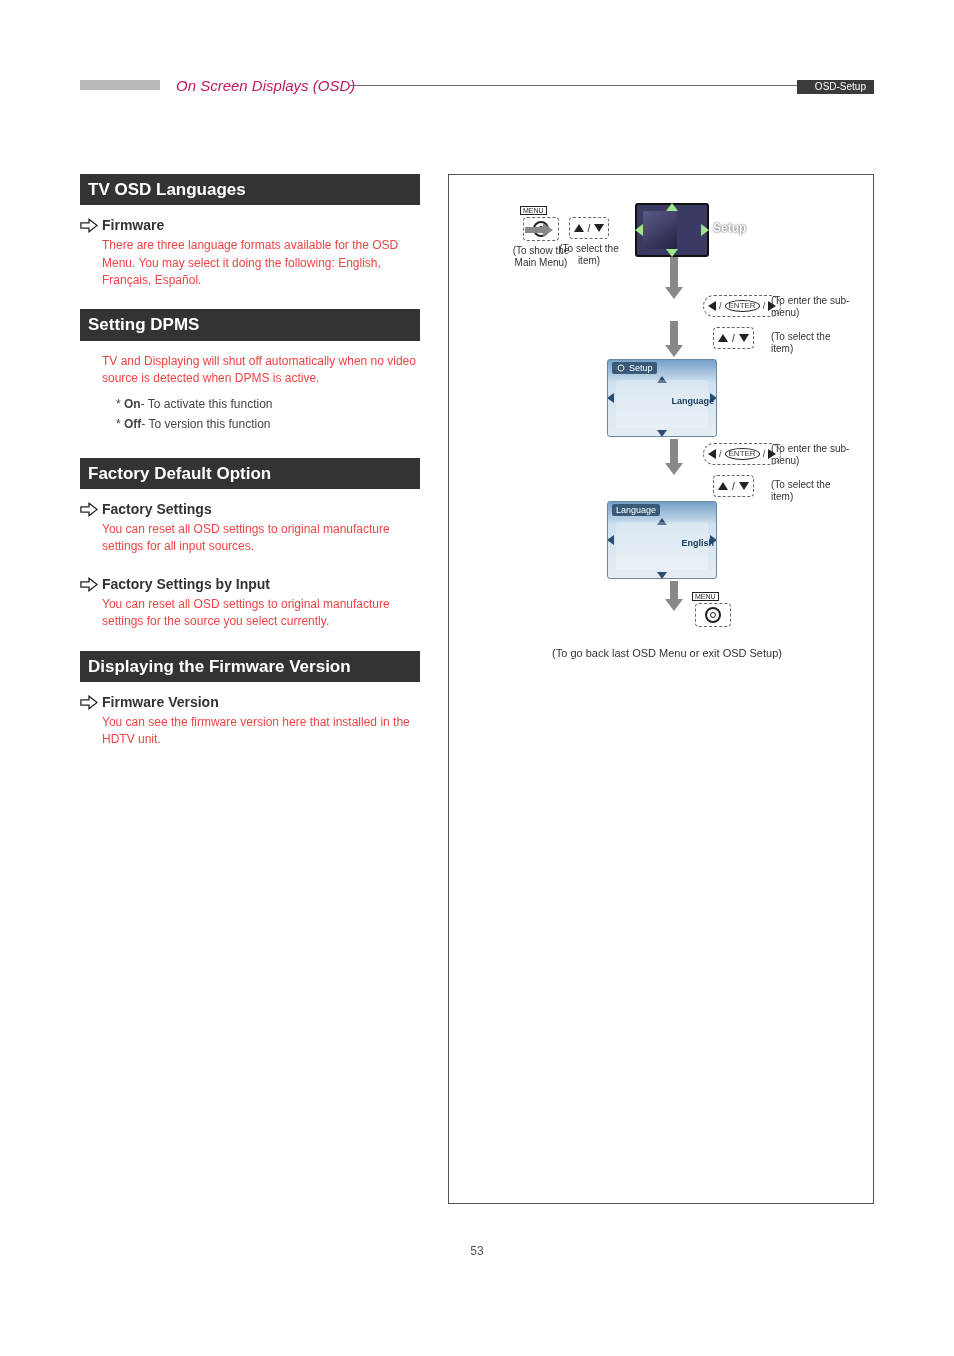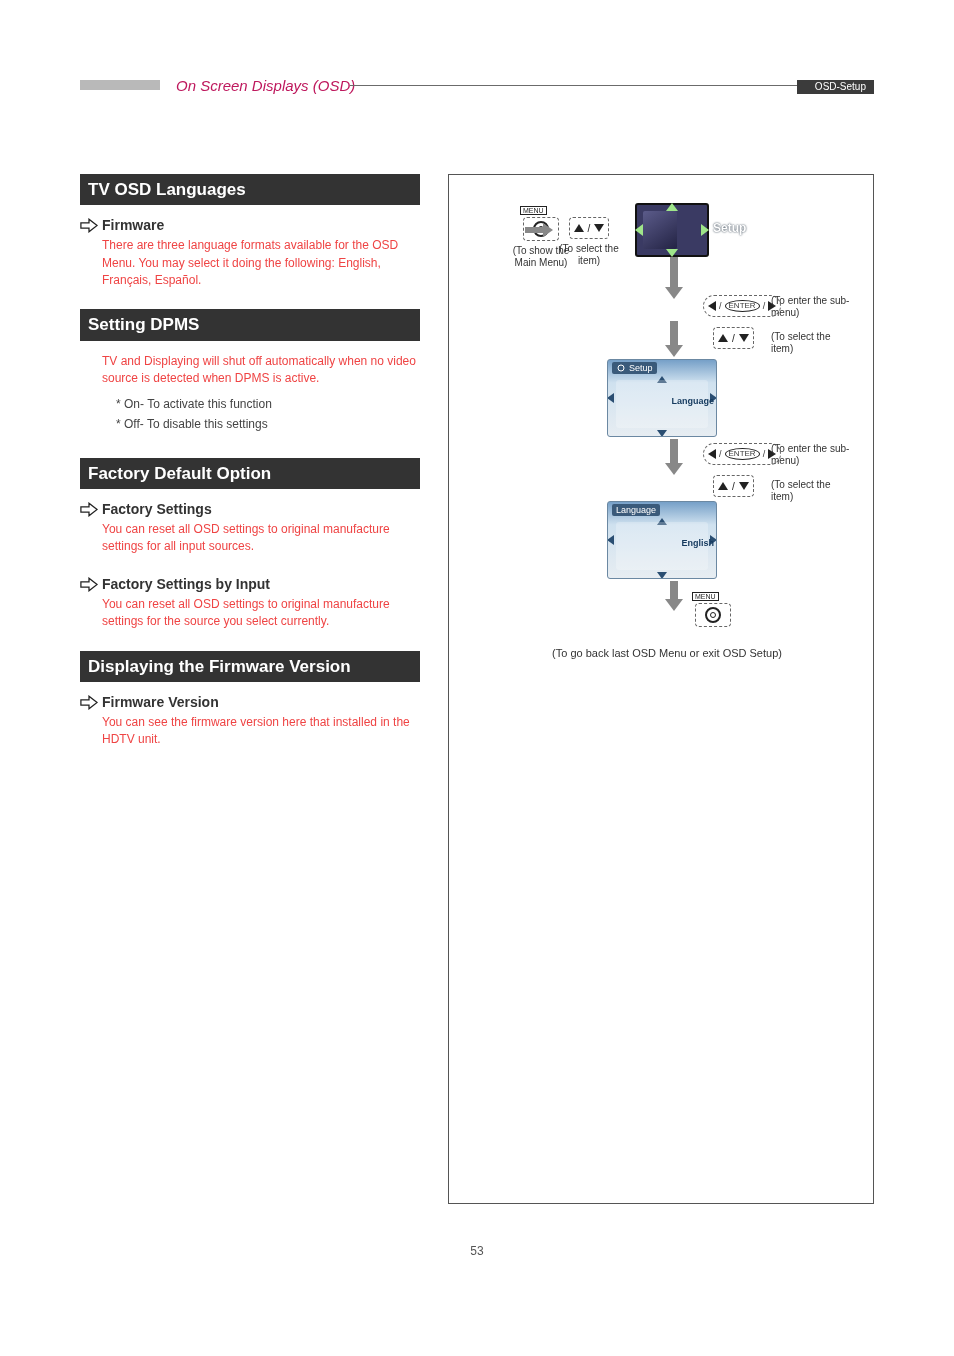--- a/index.html
+++ b/index.html
@@ -100,21 +100,21 @@
     margin-bottom: 20px;
   }
   .bullet-list {
     font-size: 12px;
     line-height: 1.6;
     color: #444;
     padding-left: 36px;
     margin-top: 6px;
   }
   .bullet-list .b { }
-  .bullet-list strong { font-weight: normal; text-align: center; }
+  .bullet-list strong { font-weight: bold; text-align: center; }
   
   .flow-wrap {
     position: relative;
     width: 100%;
     height: 530px;
   }
   .node {
     position: absolute;
     text-align: center;
   }
@@ -275,21 +275,21 @@
       <div class="body-text">There are three language formats available for the OSD Menu. You may select it doing the following: English, Français, Español.</div>
 
       <div class="section-bar">Setting DPMS</div>
 
       <div class="body-text" style="margin-bottom:8px;">TV and Displaying will shut off automatically when no video source is detected when DPMS is active.</div>
       <div class="bullet-list" style="margin-bottom:24px;">
         <div class="b">
           <span>* </span><strong>On</strong><span>- To activate this function</span>
         </div>
         <div class="b">
-          <span>* </span><strong>Off</strong><span>- To disable this settings</span>
+          <span>* </span><strong>Off</strong><span>- To version this function</span>
         </div>
       </div>
 
       <div class="section-bar">Factory Default Option</div>
 
       <div class="sub-heading-row">
         <span class="arrow-outline">
           <svg viewBox="0 0 20 16" width="18" height="15">
               <path d="M1 8 L10 1 L10 5 L19 5 L19 11 L10 11 L10 15 Z" fill="none" stroke="#222" stroke-width="1.4" transform="scale(-1,1) translate(-20,0)"></path>
             </svg>

